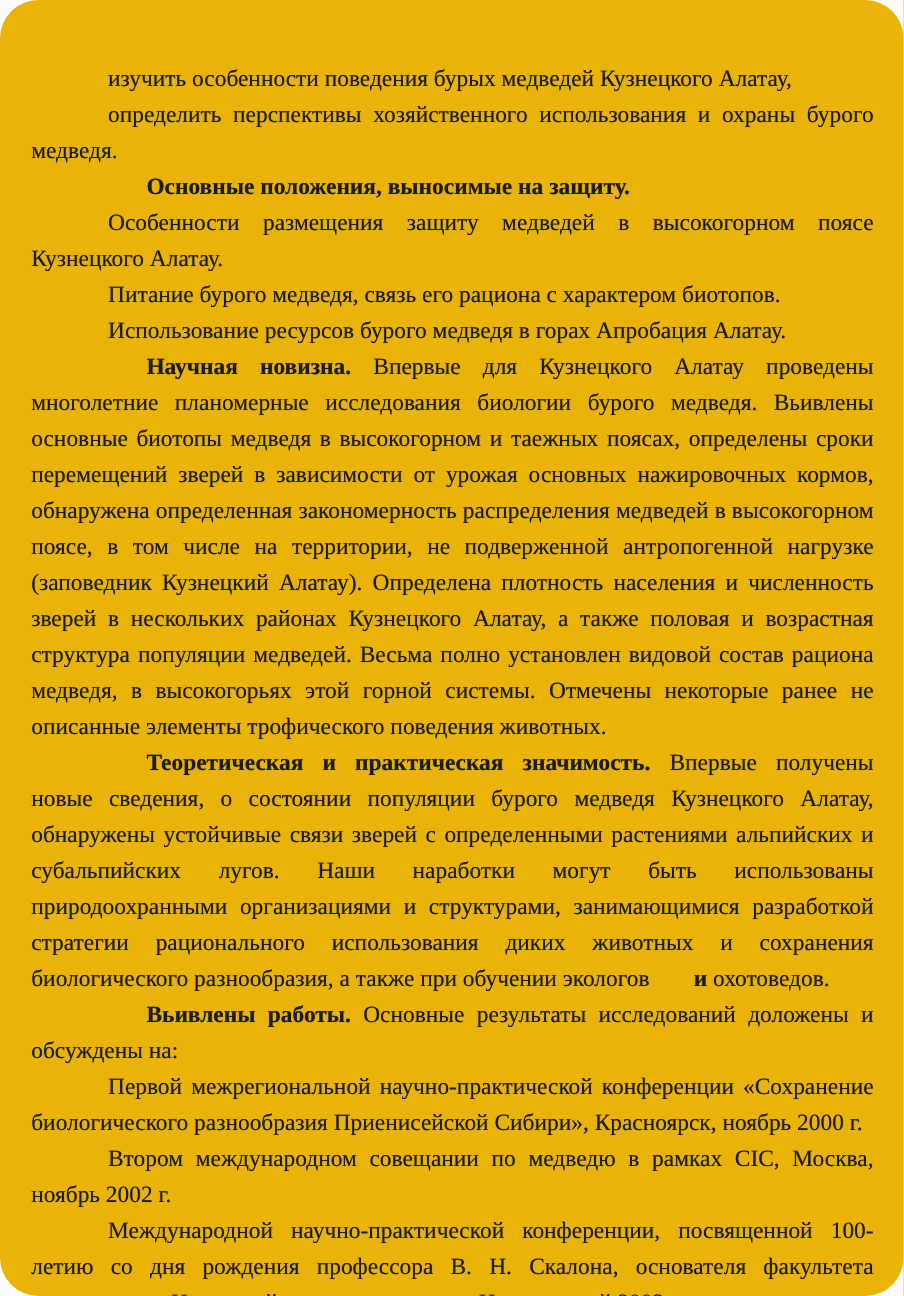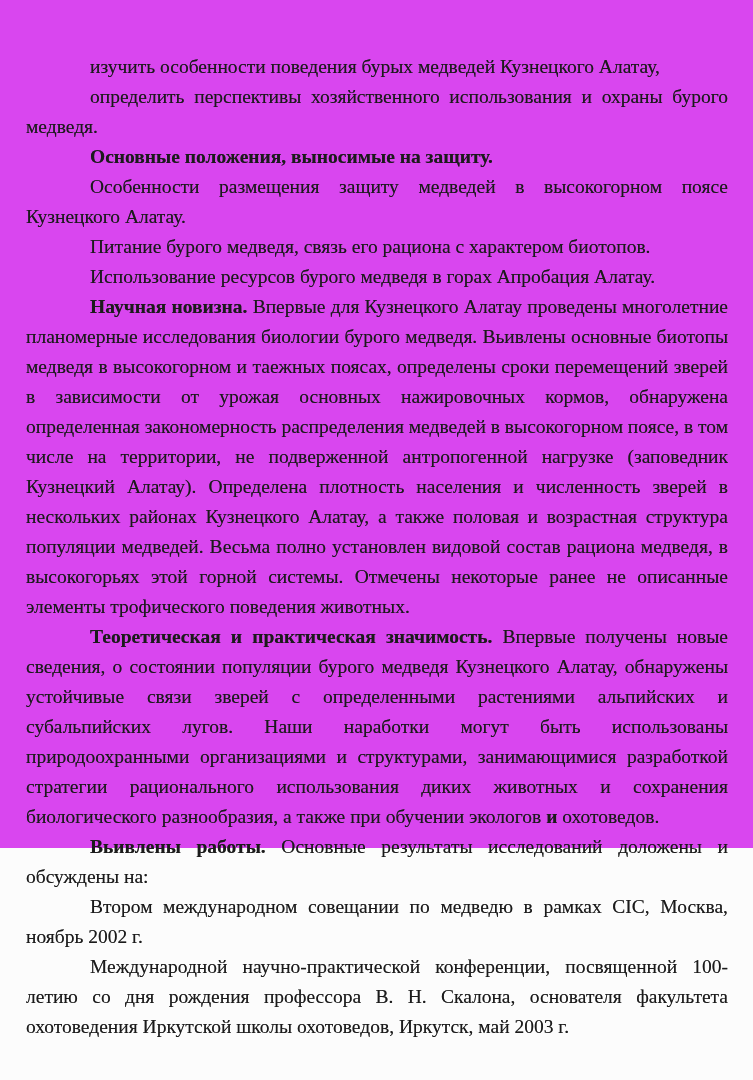--- a/index.html
+++ b/index.html
@@ -8,50 +8,53 @@
   }
   body {
     width: 753px;
     height: 1080px;
     background: #fcfcfc;
     overflow: hidden;
   }
   .page {
     box-sizing: border-box;
     width: 753px;
-    height: 848px;
+    height: 1080px;
     padding: 52px 25px 20px 26px;
-    background: #d946ef;
+    background: #eab308;
+    border-radius: 32px;
   }
   .doc {
     font-family: "Liberation Serif", "DejaVu Serif", serif;
     font-size: 19.5px;
     line-height: 30px;
     color: #1b1b1b;
     text-shadow: 0 0 0.6px rgba(20,20,20,0.55);
   }
   .para {
     margin: 0;
     text-align: justify;
     text-indent: 64px;
   }
   .para b {
     font-weight: bold;
+    margin-left: 32px;
   }
 </style>
 </head>
 <body>
 
 <div class="page">
   <div class="doc" id="doc-body">
       <p class="para"><span>изучить особенности поведения бурых медведей Кузнецкого Алатау,</span></p>
       <p class="para"><span>определить перспективы хозяйственного использования и охраны бурого медведя.</span></p>
       <p class="para"><b>Основные положения, выносимые на защиту.</b></p>
       <p class="para"><span>Особенности размещения защиту медведей в высокогорном поясе Кузнецкого Алатау.</span></p>
       <p class="para"><span>Питание бурого медведя, связь его рациона с характером биотопов.</span></p>
       <p class="para"><span>Использование ресурсов бурого медведя в горах Апробация Алатау.</span></p>
       <p class="para"><b>Научная новизна.</b><span> Впервые для Кузнецкого Алатау проведены многолетние планомерные исследования биологии бурого медведя. Вьивлены основные биотопы медведя в высокогорном и таежных поясах, определены сроки перемещений зверей в зависимости от урожая основных нажировочных кормов, обнаружена определенная закономерность распределения медведей в высокогорном поясе, в том числе на территории, не подверженной антропогенной нагрузке (заповедник Кузнецкий Алатау). Определена плотность населения и численность зверей в нескольких районах Кузнецкого Алатау, а также половая и возрастная структура популяции медведей. Весьма полно установлен видовой состав рациона медведя, в высокогорьях этой горной системы. Отмечены некоторые ранее не описанные элементы трофического поведения животных.</span></p>
       <p class="para"><b>Теоретическая и практическая значимость.</b><span> Впервые получены новые сведения, о состоянии популяции бурого медведя Кузнецкого Алатау, обнаружены устойчивые связи зверей с определенными растениями альпийских и субальпийских лугов. Наши наработки могут быть использованы природоохранными организациями и структурами, занимающимися разработкой стратегии рационального использования диких животных и сохранения биологического разнообразия, а также при обучении экологов </span><b>и</b><span> охотоведов.</span></p>
       <p class="para"><b>Вьивлены работы.</b><span> Основные результаты исследований доложены и обсуждены на:</span></p>
+      <p class="para"><span>Первой межрегиональной научно-практической конференции «Сохранение биологического разнообразия Приенисейской Сибири», Красноярск, ноябрь 2000 г.</span></p>
       <p class="para"><span>Втором международном совещании по медведю в рамках CIC, Москва, ноябрь 2002 г.</span></p>
       <p class="para"><span>Международной научно-практической конференции, посвященной 100-летию со дня рождения профессора В. Н. Скалона, основателя факультета охотоведения Иркутской школы охотоведов, Иркутск, май 2003 г.</span></p>
     </div>
 </div>
 
 </body></html>

